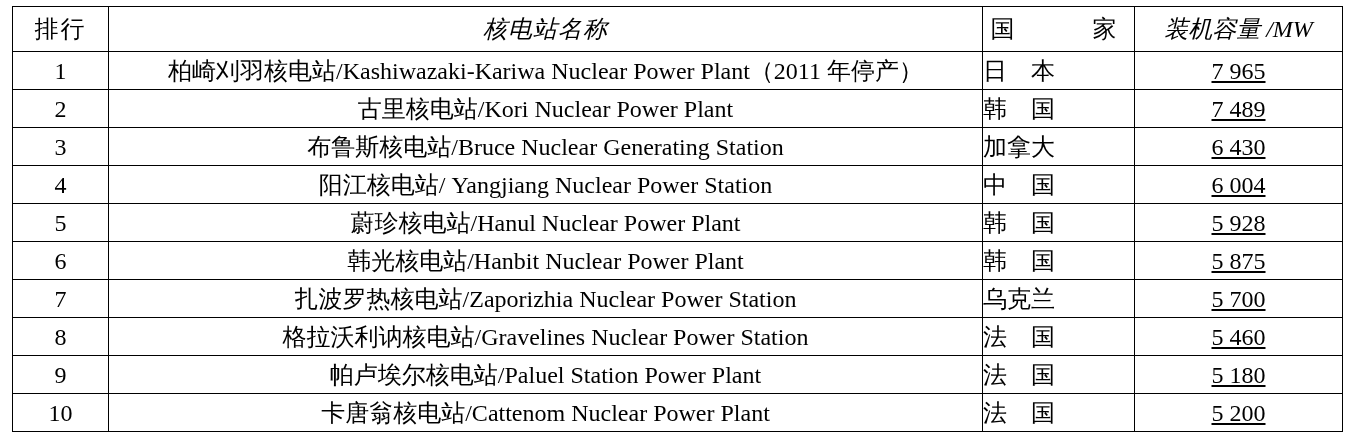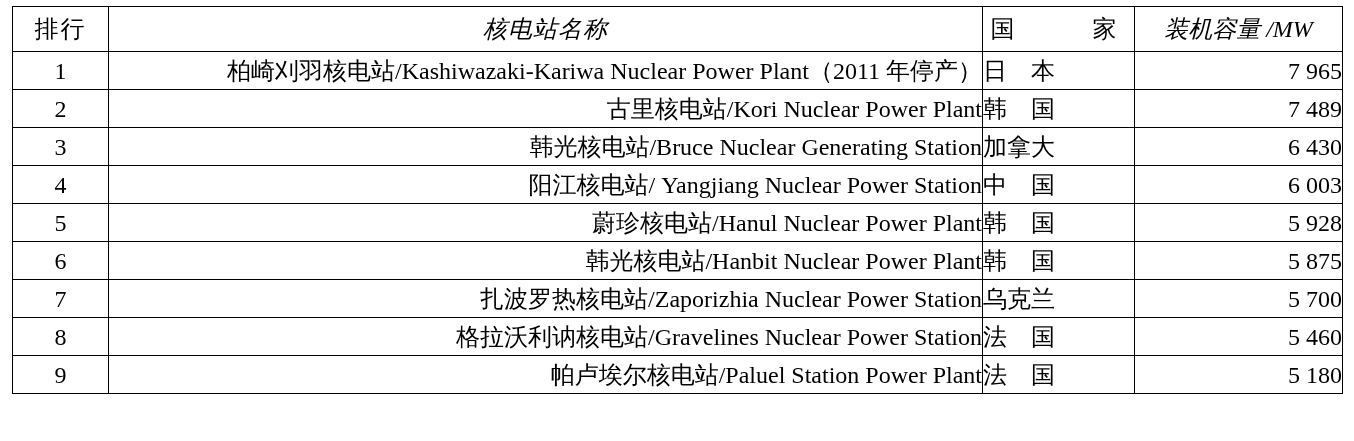--- a/index.html
+++ b/index.html
@@ -43,33 +43,34 @@
     text-align: center;
   }
   table.nuke tbody td {
     height: 37px;
   }
   .cell-rank {
     text-align: center;
     font-size: 24px;
   }
   .cell-name {
-    text-align: right;
+    text-align: center;
     padding-left: 18px;
     font-size: 24px;
     white-space: nowrap;
   }
   .cell-country {
     text-align: left;
     font-size: 24px;
     letter-spacing: 0px;
   }
   .cell-cap {
-    text-align: right;
+    text-align: center;
     font-size: 24px;
+    text-decoration: underline;
   }
   .hdr-rank { letter-spacing: 2px; }
   .hdr-name { letter-spacing: 1px; font-style: italic; }
   .hdr-country { letter-spacing: 10px; padding-left: 10px; }
   .hdr-cap { letter-spacing: 0px; font-style: italic; }
 </style>
 </head>
 <body>
 
 <div id="sheet">
@@ -96,29 +97,29 @@
         <td class="cell-cap">7 965</td>
       </tr>
       <tr>
         <td class="cell-rank">2</td>
         <td class="cell-name">古里核电站/Kori Nuclear Power Plant</td>
         <td class="cell-country">韩　国</td>
         <td class="cell-cap">7 489</td>
       </tr>
       <tr>
         <td class="cell-rank">3</td>
-        <td class="cell-name">韩光核电站/Bruce Nuclear Generating Station</td>
+        <td class="cell-name">布鲁斯核电站/Bruce Nuclear Generating Station</td>
         <td class="cell-country">加拿大</td>
         <td class="cell-cap">6 430</td>
       </tr>
       <tr>
         <td class="cell-rank">4</td>
         <td class="cell-name">阳江核电站/ Yangjiang Nuclear Power Station</td>
         <td class="cell-country">中　国</td>
-        <td class="cell-cap">6 003</td>
+        <td class="cell-cap">6 004</td>
       </tr>
       <tr>
         <td class="cell-rank">5</td>
         <td class="cell-name">蔚珍核电站/Hanul Nuclear Power Plant</td>
         <td class="cell-country">韩　国</td>
         <td class="cell-cap">5 928</td>
       </tr>
       <tr>
         <td class="cell-rank">6</td>
         <td class="cell-name">韩光核电站/Hanbit Nuclear Power Plant</td>
@@ -136,15 +137,21 @@
         <td class="cell-name">格拉沃利讷核电站/Gravelines Nuclear Power Station</td>
         <td class="cell-country">法　国</td>
         <td class="cell-cap">5 460</td>
       </tr>
       <tr>
         <td class="cell-rank">9</td>
         <td class="cell-name">帕卢埃尔核电站/Paluel Station Power Plant</td>
         <td class="cell-country">法　国</td>
         <td class="cell-cap">5 180</td>
       </tr>
+      <tr>
+        <td class="cell-rank">10</td>
+        <td class="cell-name">卡唐翁核电站/Cattenom Nuclear Power Plant</td>
+        <td class="cell-country">法　国</td>
+        <td class="cell-cap">5 200</td>
+      </tr>
     </tbody>
   </table>
 </div>
 
 </body></html>

